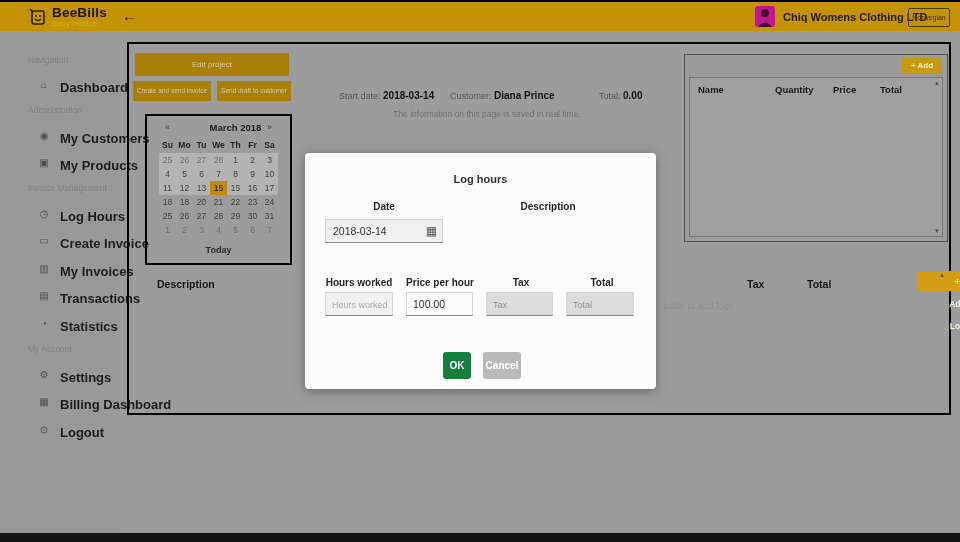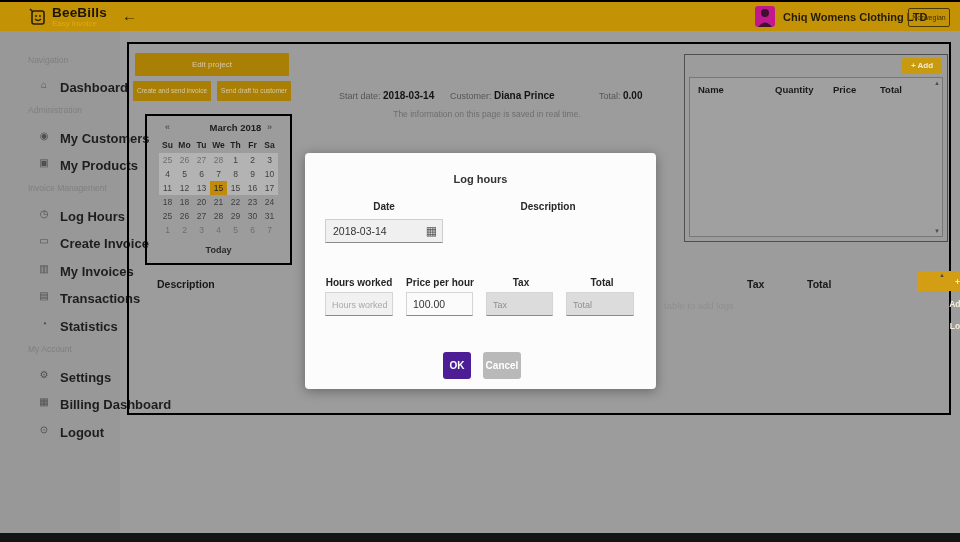--- a/index.html
+++ b/index.html
@@ -95,21 +95,21 @@
   .m-input { position:absolute; top:139px; height:24px; border:1px solid #d5d5d5; border-bottom:1px solid #8a8a8a;
              font-size:10.5px; color:#333; padding-left:6px; font-family:"Liberation Sans",sans-serif; outline:none; }
   .m-input::placeholder { color:#a8a8a8; font-size:9px; }
   .in-hours { left:20px; width:68px; background:#f1f1f1; }
   .in-price { left:101px; width:67px; background:#fbfbfb; }
   .in-tax   { left:181px; width:67px; background:#dcdcdc; }
   .in-total { left:261px; width:68px; background:#dcdcdc; }
   .in-tax::placeholder, .in-total::placeholder { color:#909090; }
   .m-btn { position:absolute; top:199px; height:27px; border:0; border-radius:3px; color:#fff;
            font-size:10px; font-weight:bold; font-family:"Liberation Sans",sans-serif; }
-  .btn-ok { left:138px; width:28px; background:#4c1d95; }
+  .btn-ok { left:138px; width:28px; background:#15803d; }
   .btn-cancel { left:178px; width:38px; background:#b9b9b9; }
 </style>
 </head>
 <body>
 
 <div class="stage">
   <div class="strip-top"></div>
 
   <div class="header">
     <svg class="logo-icon" viewBox="0 0 19 19">

